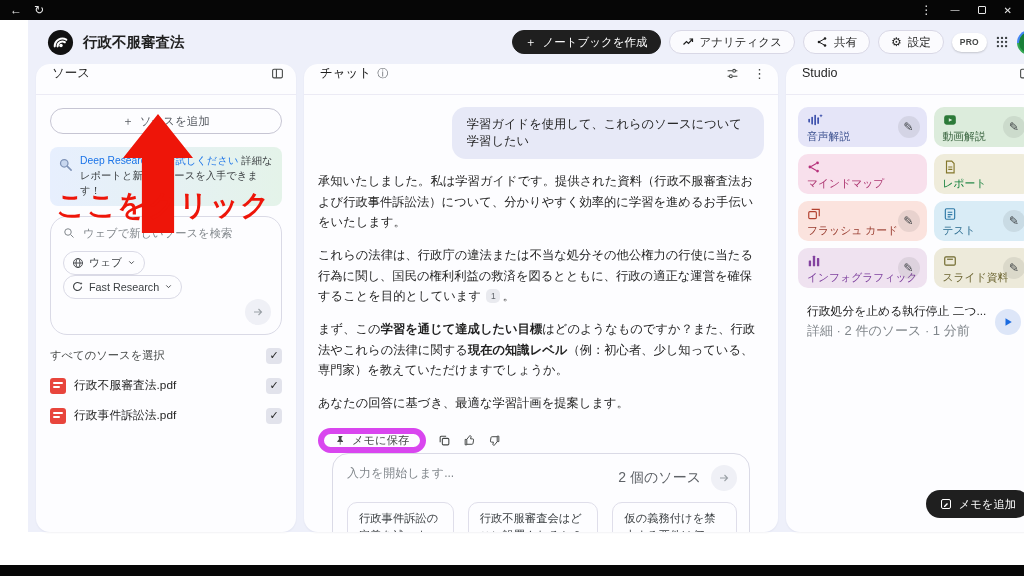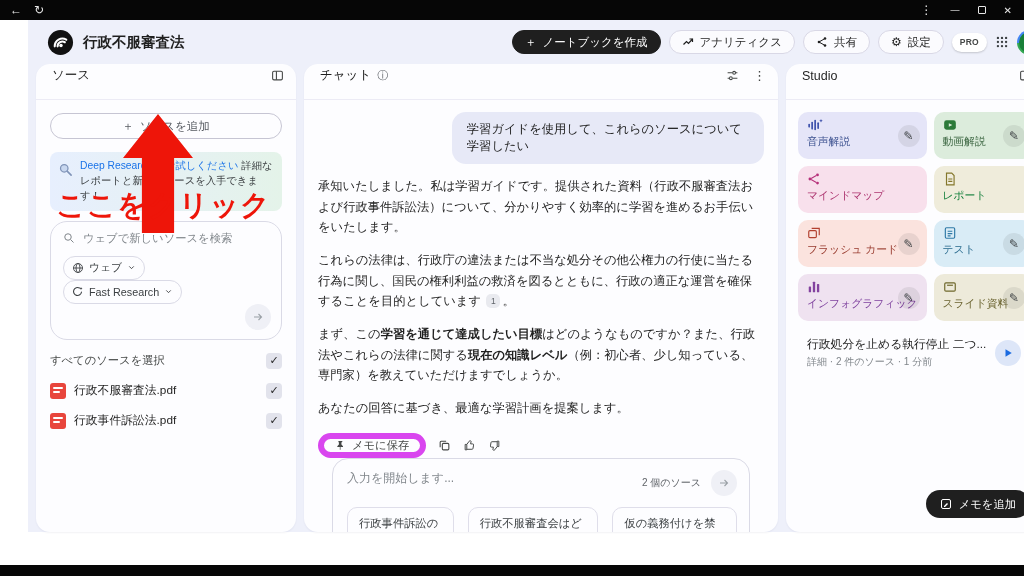--- a/index.html
+++ b/index.html
@@ -20,21 +20,21 @@
   .app-title { margin-left:9px; font-size:14.5px; font-weight:600; color:#1f1f1f; }
   .appbar-right { margin-left:auto; display:flex; align-items:center; gap:8px; margin-right:10px; }
   .pill { display:inline-flex; align-items:center; gap:6px; height:24px; padding:0 12px; border-radius:14px; font-size:11.5px; color:#1f1f1f; background:#fbfbfe; border:1px solid #d9d8e6; cursor:pointer; }
   .pill.dark { background:#1f1f1f; color:#fff; border-color:#1f1f1f; font-weight:500; }
   .pro-badge { background:#fff; border:none; box-shadow:0 1px 2px rgba(0,0,0,.18); height:19px; padding:0 8px; font-size:8.5px; font-weight:700; color:#444746; letter-spacing:.3px; }
   .avatar { width:25px; height:25px; border-radius:50%; background:conic-gradient(#ea4335 0 25%,#fbbc04 25% 50%,#34a853 50% 75%,#4285f4 75% 100%); display:flex; align-items:center; justify-content:center; }
   .avatar .inner { width:21px; height:21px; border-radius:50%; background:#188038; color:#fff; font-size:11px; display:flex; align-items:center; justify-content:center; }
 
   
   .panel { position:absolute; top:44px; height:468px; background:#fdfdff; border-radius:14px; box-shadow:0 1px 2px rgba(40,40,80,.06); display:flex; flex-direction:column; overflow:hidden; }
-  .panel-hd { display:flex; align-items:center; height:36px; padding:0 12px 12px 16px; font-size:12.5px; color:#1f1f1f; border-bottom:1px solid #ecebf5; flex:none; }
+  .panel-hd { display:flex; align-items:center; height:31px; padding:0 12px 12px 16px; font-size:12.5px; color:#1f1f1f; border-bottom:1px solid #ecebf5; flex:none; }
   .panel-hd .sp { margin-left:auto; }
   .ghost-ic { color:#444746; display:inline-flex; align-items:center; cursor:pointer; }
 
   .sources { left:8px; width:260px; }
   .chat    { left:276px; width:474px; }
   .studio  { left:758px; width:258px; }
 
   
   .add-src-btn { margin:13px 14px 0; height:26px; border:1px solid #c6c5d3; border-radius:16px; display:flex; align-items:center; justify-content:center; gap:6px; font-size:11.5px; color:#575b62; cursor:pointer; background:#fdfdff; }
   .dr-banner { margin:13px 14px 0; border-radius:8px; padding:7px 9px 7px 8px; background:linear-gradient(90deg,#e7effe,#e4f3e9); display:flex; gap:7px; font-size:10.3px; line-height:1.45; color:#3c4043; }
@@ -53,41 +53,41 @@
 
   
   .chat-body { flex:1; padding:12px 14px 0; overflow:hidden; display:flex; flex-direction:column; }
   .bubble { align-self:flex-end; max-width:70%; background:#e7e9f7; border-radius:14px; padding:9px 15px; font-size:12.3px; color:#1f1f1f; }
   .msg { margin-top:12px; font-size:12.3px; line-height:1.68; color:#1f1f1f; }
   .cite { display:inline-flex; align-items:center; justify-content:center; width:14px; height:14px; border-radius:5px; background:#e9eaef; color:#5f6368; font-size:8.5px; vertical-align:1px; margin:0 2px; cursor:pointer; }
   .action-row { display:flex; align-items:center; gap:12px; margin-top:14px; color:#444746; }
   .save-note { display:inline-flex; align-items:center; gap:6px; border:6px solid #d946ef; border-radius:15px; height:25px; padding:0 11px; font-size:11.3px; color:#444746; cursor:pointer; background:#fdfdff; }
   .chat-input { margin:auto 14px 4px; border:1px solid #dadae6; border-radius:16px; padding:11px 12px 12px 14px; background:#fdfdff; }
   .ci-top { display:flex; font-size:12px; color:#80868b; }
-  .ci-right { margin-left:auto; display:flex; align-items:center; gap:10px; font-size:10px; color:#5f6368; }
+  .ci-right { margin-left:auto; display:flex; align-items:center; gap:10px; font-size:14px; color:#5f6368; }
   .sugg-row { display:flex; gap:14px; margin-top:11px; }
   .sugg { border:1px solid #dfdeea; border-radius:10px; padding:7px 11px; font-size:11.3px; line-height:1.55; color:#3c4043; cursor:pointer; background:#fdfdff; }
 
   
   .cards { display:grid; grid-template-columns:1fr 1fr; gap:7px; padding:12px 12px 0; }
-  .card { position:relative; border-radius:10px; height:47px; padding:6px 9px; cursor:pointer; }
+  .card { position:relative; border-radius:10px; height:40px; padding:6px 9px; cursor:pointer; }
   .card .ic { display:block; height:14px; }
   .card .lbl { display:block; margin-top:3px; font-size:10.8px; font-weight:500; white-space:nowrap; }
   .edit-btn { position:absolute; right:7px; top:50%; transform:translateY(-50%); width:22px; height:22px; border-radius:50%; background:rgba(68,71,70,.10); color:#3c4043; font-size:12px; display:flex; align-items:center; justify-content:center; cursor:pointer; }
   .c0 { background:#e5e5f8; color:#3c518f; }
   .c1 { background:#dcecdc; color:#37623d; }
   .c2 { background:#f8e0ec; color:#ad3570; }
   .c3 { background:#efecdb; color:#15803d; }
   .c4 { background:#fbe3de; color:#97392c; }
   .c5 { background:#d9ecf6; color:#26688c; }
   .c6 { background:#efe2f0; color:#7d3f9d; }
   .c7 { background:#edeada; color:#6b6430; }
   .audio-item { display:flex; align-items:center; gap:9px; margin:16px 12px 0; }
   .audio-item .t { font-size:11.8px; color:#1f1f1f; white-space:nowrap; }
-  .audio-item .m { font-size:10px; color:#80868b; margin-top:2px; }
+  .audio-item .m { font-size:13px; color:#80868b; margin-top:2px; }
   .play-circle { margin-left:auto; width:26px; height:26px; border-radius:50%; background:#dde6f8; color:#1a73e8; display:flex; align-items:center; justify-content:center; cursor:pointer; flex:none; }
   .kebab { color:#444746; font-size:13px; cursor:pointer; }
   .add-note-btn { position:absolute; right:14px; bottom:14px; background:#1f1f1f; color:#fff; border-radius:17px; height:28px; padding:0 14px; display:inline-flex; align-items:center; gap:7px; font-size:11.3px; cursor:pointer; }
 
   
   .arrow-up { position:absolute; left:123px; top:114px; width:70px; height:119px; background:#ee1509; clip-path:polygon(50% 0,100% 37%,73% 37%,73% 100%,27% 100%,27% 37%,0 37%); z-index:20; }
   .click-here { position:absolute; left:56px; top:186px; z-index:21; font-size:29px; font-weight:800; color:#ee1509; white-space:nowrap; letter-spacing:1px; }
 
   .bottom-bar { position:absolute; left:0; bottom:0; width:100%; height:11px; background:#060606; }
   svg { display:block; }

